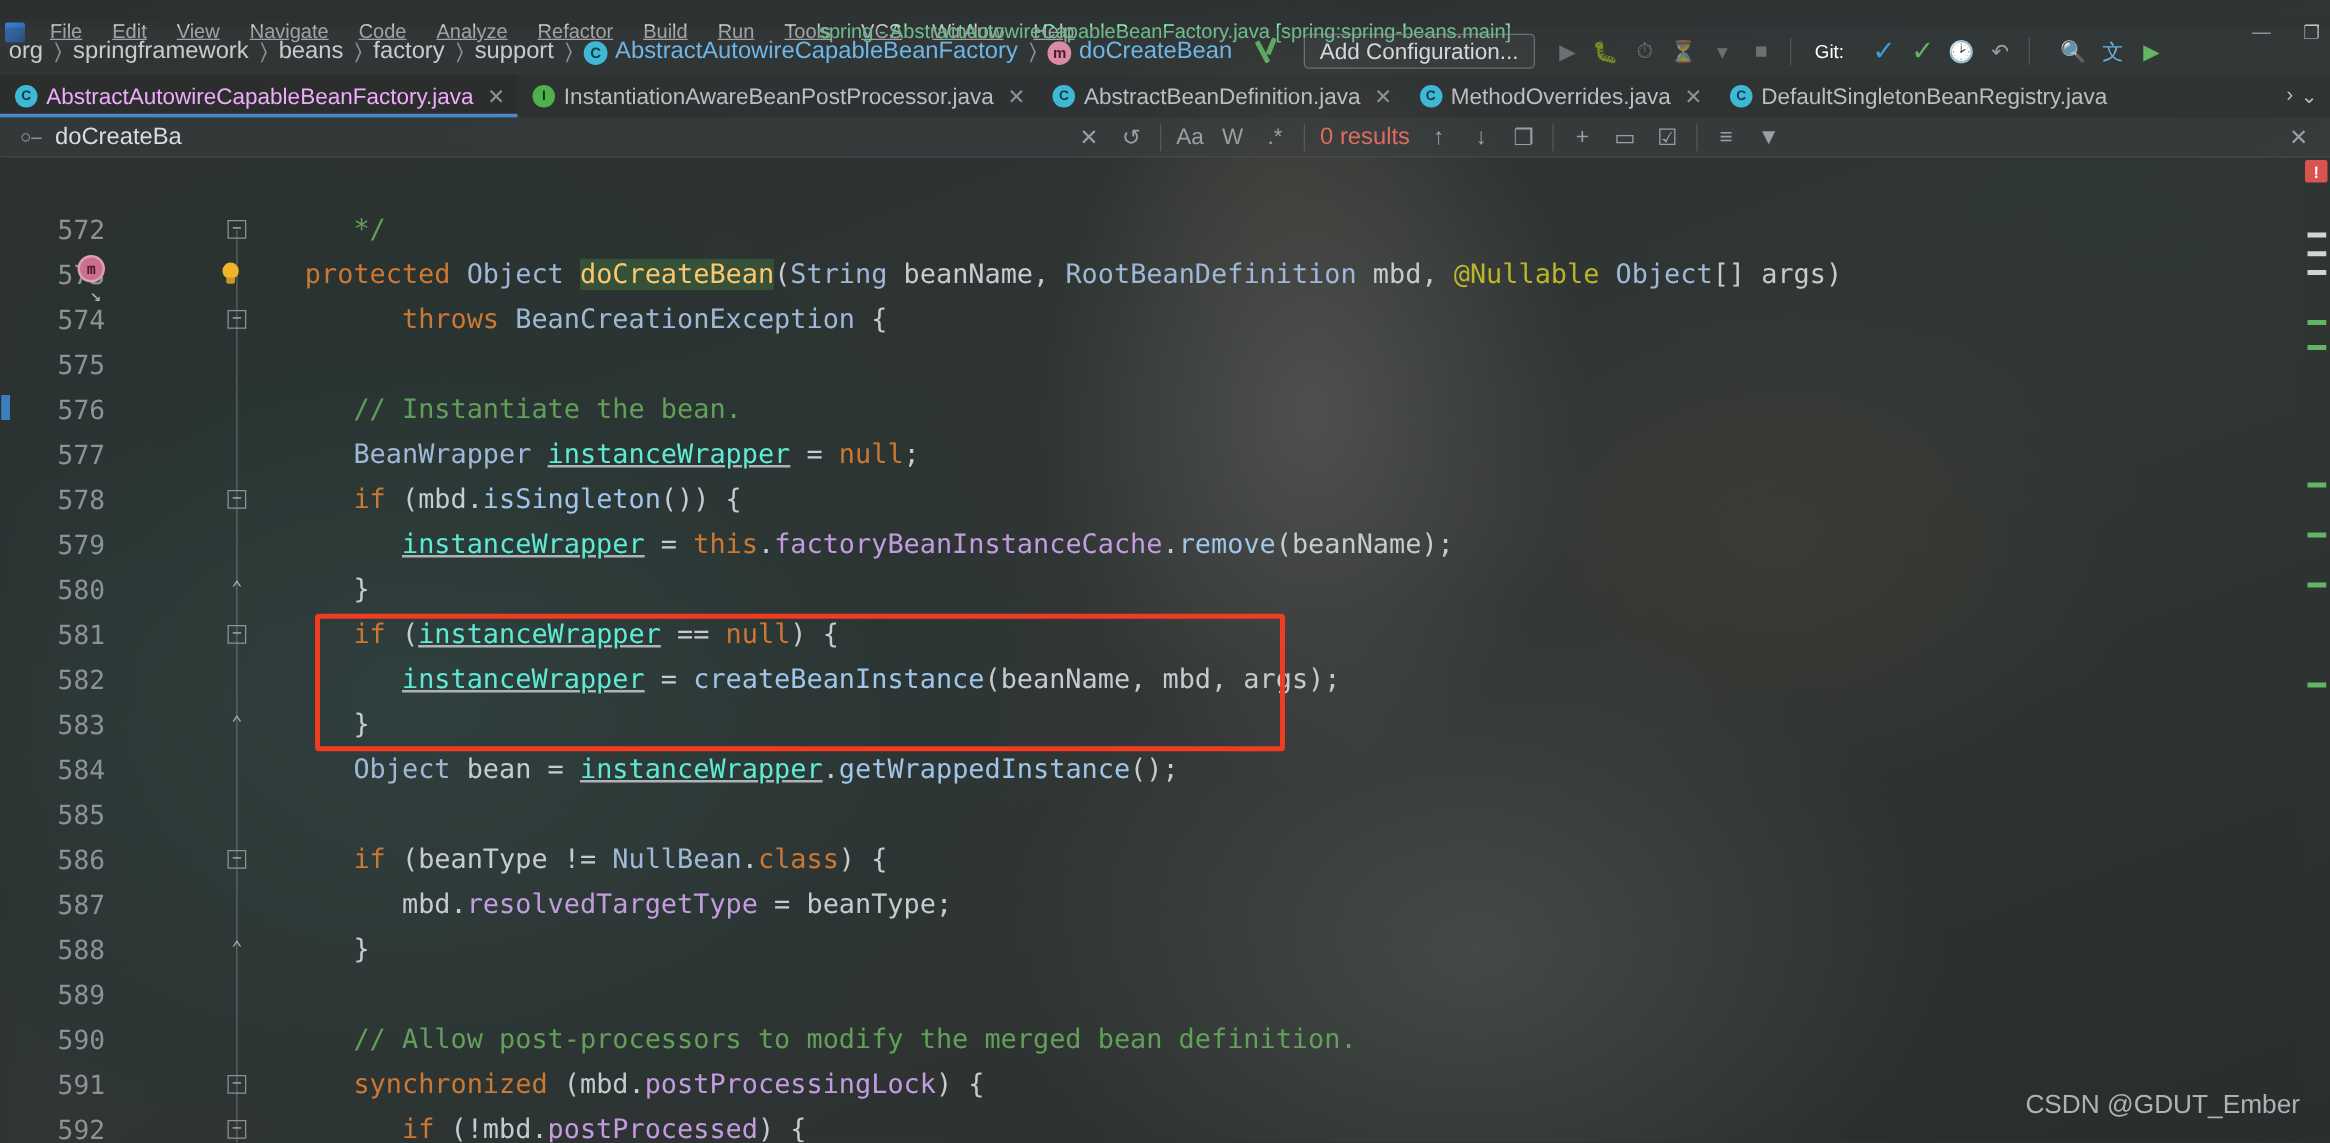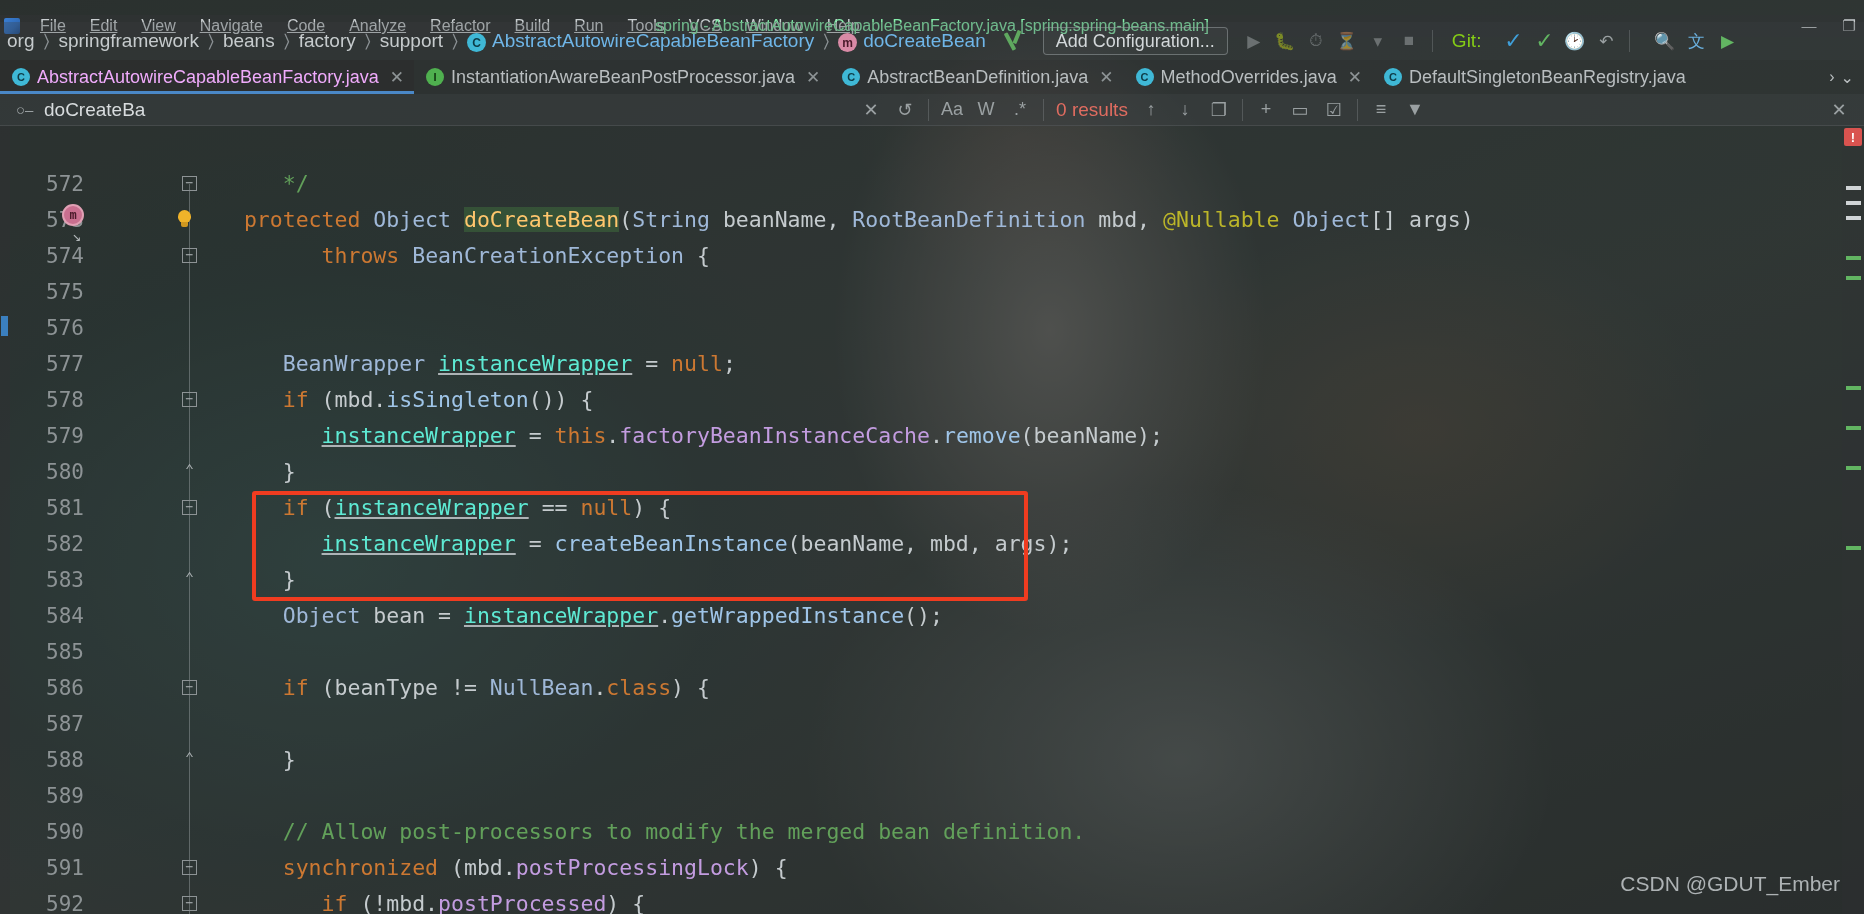--- a/index.html
+++ b/index.html
@@ -104,21 +104,21 @@
     display: flex; align-items: center; padding: 0 12px;
     color: #d3d8da; font-size: 18px; background: rgba(255,255,255,0.03);
     white-space: nowrap;
   }
   .tb-icons { display: flex; align-items: center; gap: 3px; margin-left: 12px; }
   .tbi {
     width: 28px; height: 28px; display: flex; align-items: center; justify-content: center;
     color: #9aa0a2; font-size: 17px;
   }
   .tbi.dim { opacity: .55; }
-  .git-label { color: #84cc16; font-size: 19px; margin-left: 10px; margin-right: 6px; }
+  .git-label { color: #ffffff; font-size: 15px; margin-left: 10px; margin-right: 6px; }
   .check-blue { color: #3f9ed8; font-size: 22px; }
   .check-green { color: #62b562; font-size: 22px; }
 
   
   .tabs {
     position: absolute; left: 0; top: 60px; width: 1864px; height: 34px;
     display: flex; align-items: stretch;
     background: rgba(49,51,53,0.28);
   }
   .tab {
@@ -406,32 +406,32 @@
     </div>
   </div>
 
   <div class="editor">
     <div class="foldline" id="foldline-a" style="top: 18px; height: 736px;"></div>
     <div class="code-lines" id="code-lines">
         <div class="row"><span class="lnum">572</span><span class="fold">−</span><span class="code"><span class="plain">     </span><span class="cmt">*/</span></span></div>
         <div class="row"><span class="lnum">573</span><span class="ovr-icon"><span class="circ">m</span><span class="arr">↘</span></span><span class="lightbulb"><span class="bulb"></span><span class="base"></span></span><span class="code"><span class="plain">  </span><span class="kw">protected</span><span class="plain"> </span><span class="type">Object</span><span class="plain"> </span><span class="hl-search">doCreateBean</span><span class="plain">(</span><span class="type">String</span><span class="plain"> beanName, </span><span class="type">RootBeanDefinition</span><span class="plain"> mbd, </span><span class="anno">@Nullable</span><span class="plain"> </span><span class="type">Object</span><span class="plain">[] args)</span></span></div>
         <div class="row"><span class="lnum">574</span><span class="fold">−</span><span class="code"><span class="plain">        </span><span class="kw">throws</span><span class="plain"> </span><span class="type">BeanCreationException</span><span class="plain"> {</span></span></div>
         <div class="row"><span class="lnum">575</span><span class="code"></span></div>
-        <div class="row"><span class="lnum">576</span></div>
+        <div class="row"><span class="lnum">576</span><span class="code"><span class="plain">     </span><span class="cmt">// Instantiate the bean.</span></span></div>
         <div class="row"><span class="lnum">577</span><span class="code"><span class="plain">     </span><span class="type">BeanWrapper</span><span class="plain"> </span><span class="var-u">instanceWrapper</span><span class="plain"> = </span><span class="kw">null</span><span class="plain">;</span></span></div>
         <div class="row"><span class="lnum">578</span><span class="fold">−</span><span class="code"><span class="plain">     </span><span class="kw">if</span><span class="plain"> (mbd.</span><span class="call">isSingleton</span><span class="plain">()) {</span></span></div>
         <div class="row"><span class="lnum">579</span><span class="code"><span class="plain">        </span><span class="var-u">instanceWrapper</span><span class="plain"> = </span><span class="kw">this</span><span class="plain">.</span><span class="field">factoryBeanInstanceCache</span><span class="plain">.</span><span class="call">remove</span><span class="plain">(beanName);</span></span></div>
         <div class="row"><span class="lnum">580</span><span class="fold plain"><span style="display:block;color:#a7adaf;font-size:15px;line-height:12px;">⌃</span></span><span class="code"><span class="plain">     }</span></span></div>
         <div class="row"><span class="lnum">581</span><span class="fold">−</span><span class="code"><span class="plain">     </span><span class="kw">if</span><span class="plain"> (</span><span class="var-u">instanceWrapper</span><span class="plain"> == </span><span class="kw">null</span><span class="plain">) {</span></span></div>
         <div class="row"><span class="lnum">582</span><span class="code"><span class="plain">        </span><span class="var-u">instanceWrapper</span><span class="plain"> = </span><span class="call">createBeanInstance</span><span class="plain">(beanName, mbd, args);</span></span></div>
         <div class="row"><span class="lnum">583</span><span class="fold plain"><span style="display:block;color:#a7adaf;font-size:15px;line-height:12px;">⌃</span></span><span class="code"><span class="plain">     }</span></span></div>
         <div class="row"><span class="lnum">584</span><span class="code"><span class="plain">     </span><span class="type">Object</span><span class="plain"> bean = </span><span class="var-u">instanceWrapper</span><span class="plain">.</span><span class="call">getWrappedInstance</span><span class="plain">();</span></span></div>
         <div class="row"><span class="lnum">585</span></div>
         <div class="row"><span class="lnum">586</span><span class="fold">−</span><span class="code"><span class="plain">     </span><span class="kw">if</span><span class="plain"> (beanType != </span><span class="type">NullBean</span><span class="plain">.</span><span class="kw">class</span><span class="plain">) {</span></span></div>
-        <div class="row"><span class="lnum">587</span></div>
+        <div class="row"><span class="lnum">587</span><span class="code"><span class="plain">        </span><span class="plain">mbd.</span><span class="field">resolvedTargetType</span><span class="plain"> = beanType;</span></span></div>
         <div class="row"><span class="lnum">588</span><span class="fold plain"><span style="display:block;color:#a7adaf;font-size:15px;line-height:12px;">⌃</span></span><span class="code"><span class="plain">     }</span></span></div>
         <div class="row"><span class="lnum">589</span><span class="code"></span></div>
         <div class="row"><span class="lnum">590</span><span class="code"><span class="plain">     </span><span class="cmt">// Allow post-processors to modify the merged bean definition.</span></span></div>
         <div class="row"><span class="lnum">591</span><span class="fold">−</span><span class="code"><span class="plain">     </span><span class="kw">synchronized</span><span class="plain"> (mbd.</span><span class="field">postProcessingLock</span><span class="plain">) {</span></span></div>
         <div class="row"><span class="lnum">592</span><span class="fold">−</span><span class="code"><span class="plain">        </span><span class="kw">if</span><span class="plain"> (!mbd.</span><span class="field">postProcessed</span><span class="plain">) {</span></span></div>
       </div>
 
     <div class="annotation" id="annot" style="left: 252px; top: 325px; width: 776px; height: 110px;"></div>
   </div>
 

